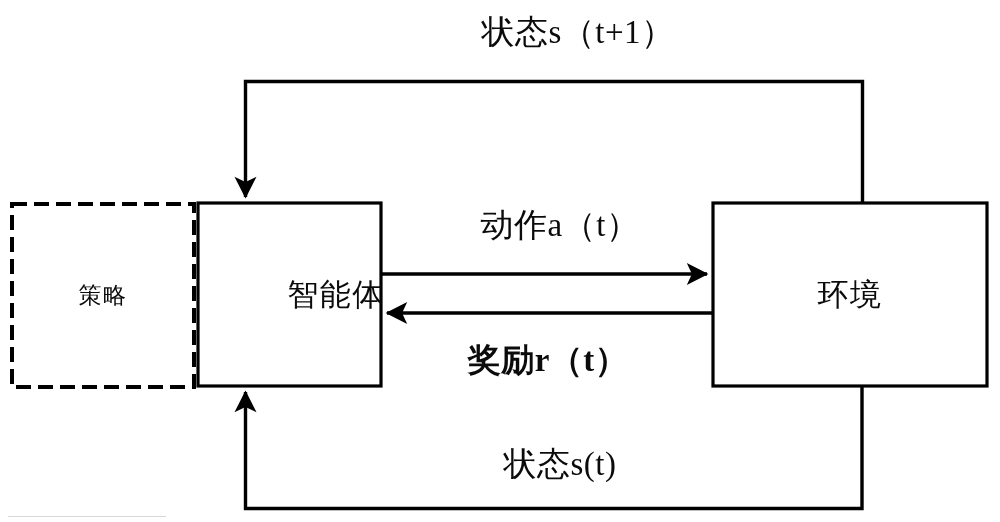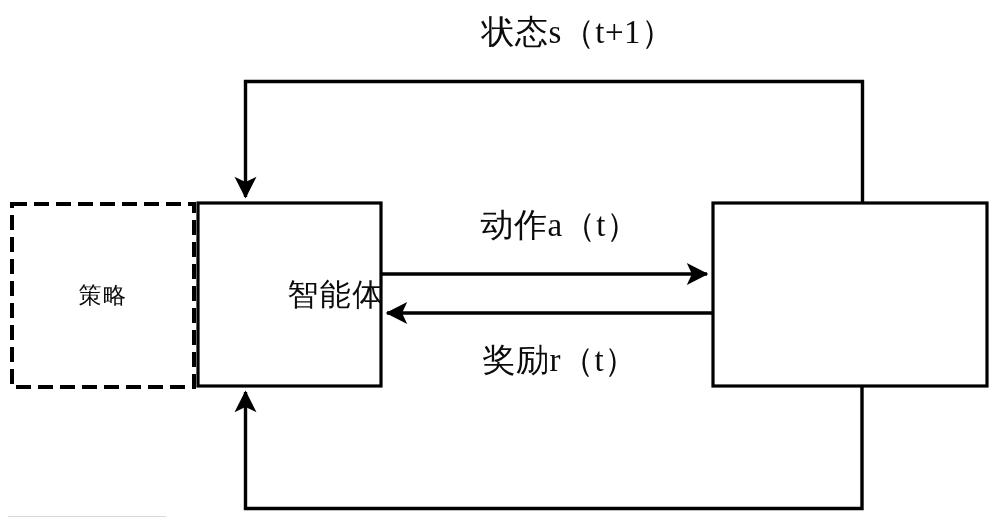--- a/index.html
+++ b/index.html
@@ -81,23 +81,25 @@
 
     <path d="M 862 386 L 862 508.5 L 245.5 508.5 L 245.5 392" fill="none" stroke="#000000" stroke-width="3.4" marker-end="url(#arrow-solid)"></path>
   </svg>
 
   <div class="lbl lbl-box-2line" style="left:103px; top:296px;">
     <div>策略</div>
   </div>
 
   <div class="lbl lbl-box" style="left:290px; top:295px;margin-left:46px;">智能体</div>
 
+  <div class="lbl lbl-box" style="left:850px; top:295px;">环境</div>
 
   <div class="lbl lbl-edge" style="left:578px; top:14px;">状态s（t+1）</div>
 
   <div class="lbl lbl-edge" style="left:560px; top:207px;text-align:right;">动作a（t）</div>
 
-  <div class="lbl lbl-edge" style="left:560px; top:342px;">奖励r（t）</div>
+  <div class="lbl lbl-edge" style="left:548px; top:342px;font-weight:bold;">奖励r（t）</div>
 
+  <div class="lbl lbl-edge" style="left:560px; top:446px;">状态s(t)</div>
 
   <div class="scan-artifact"></div>
 
 </div>
 
 </body></html>

